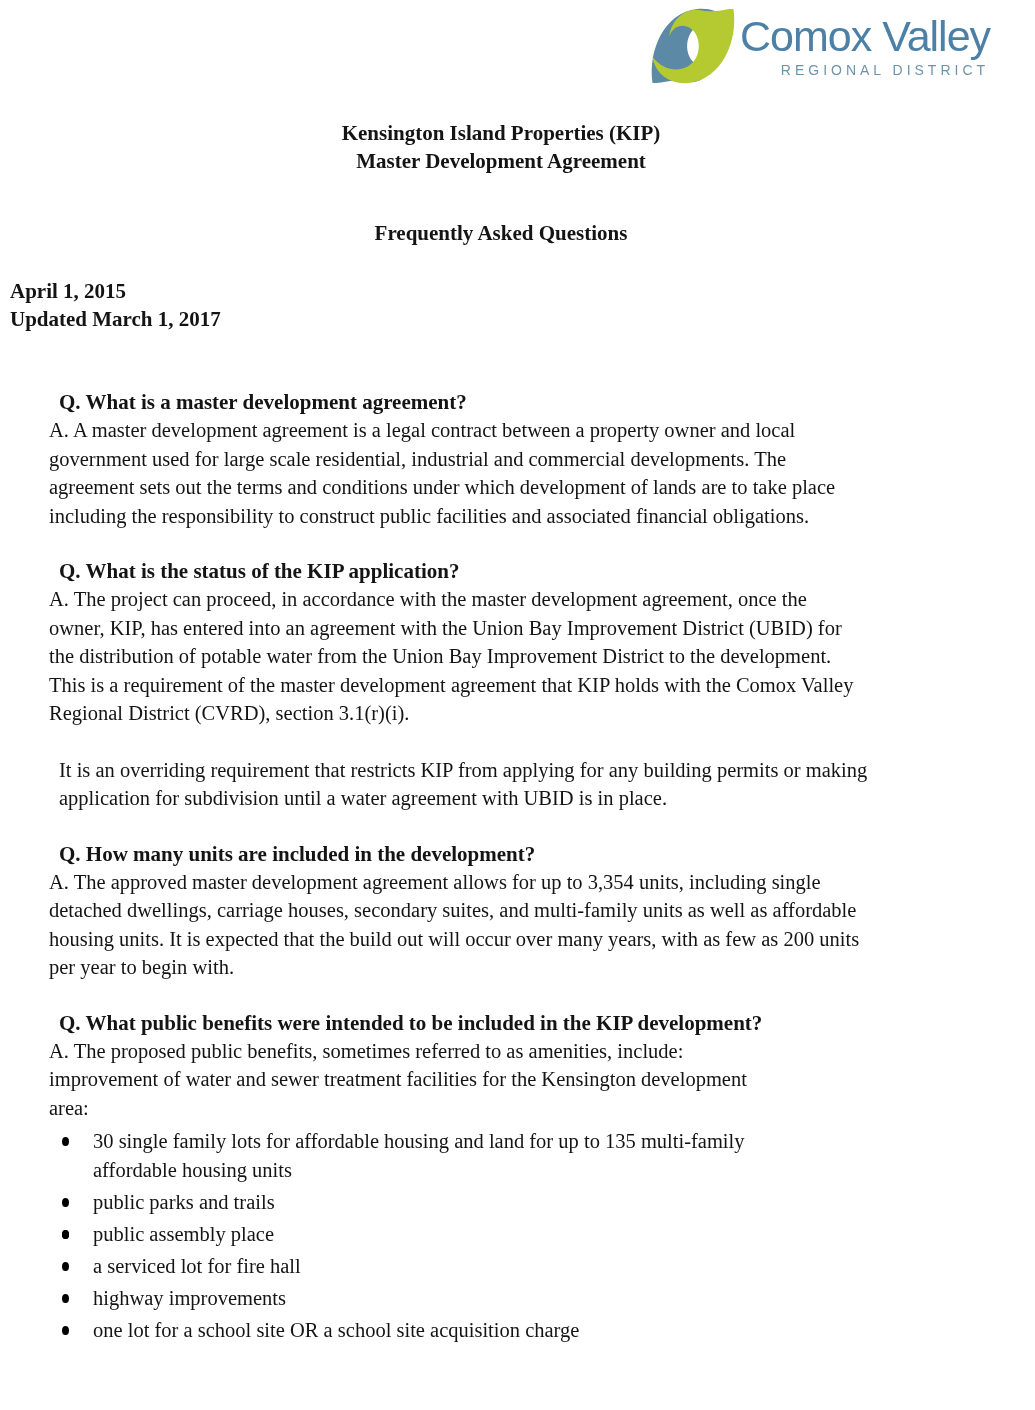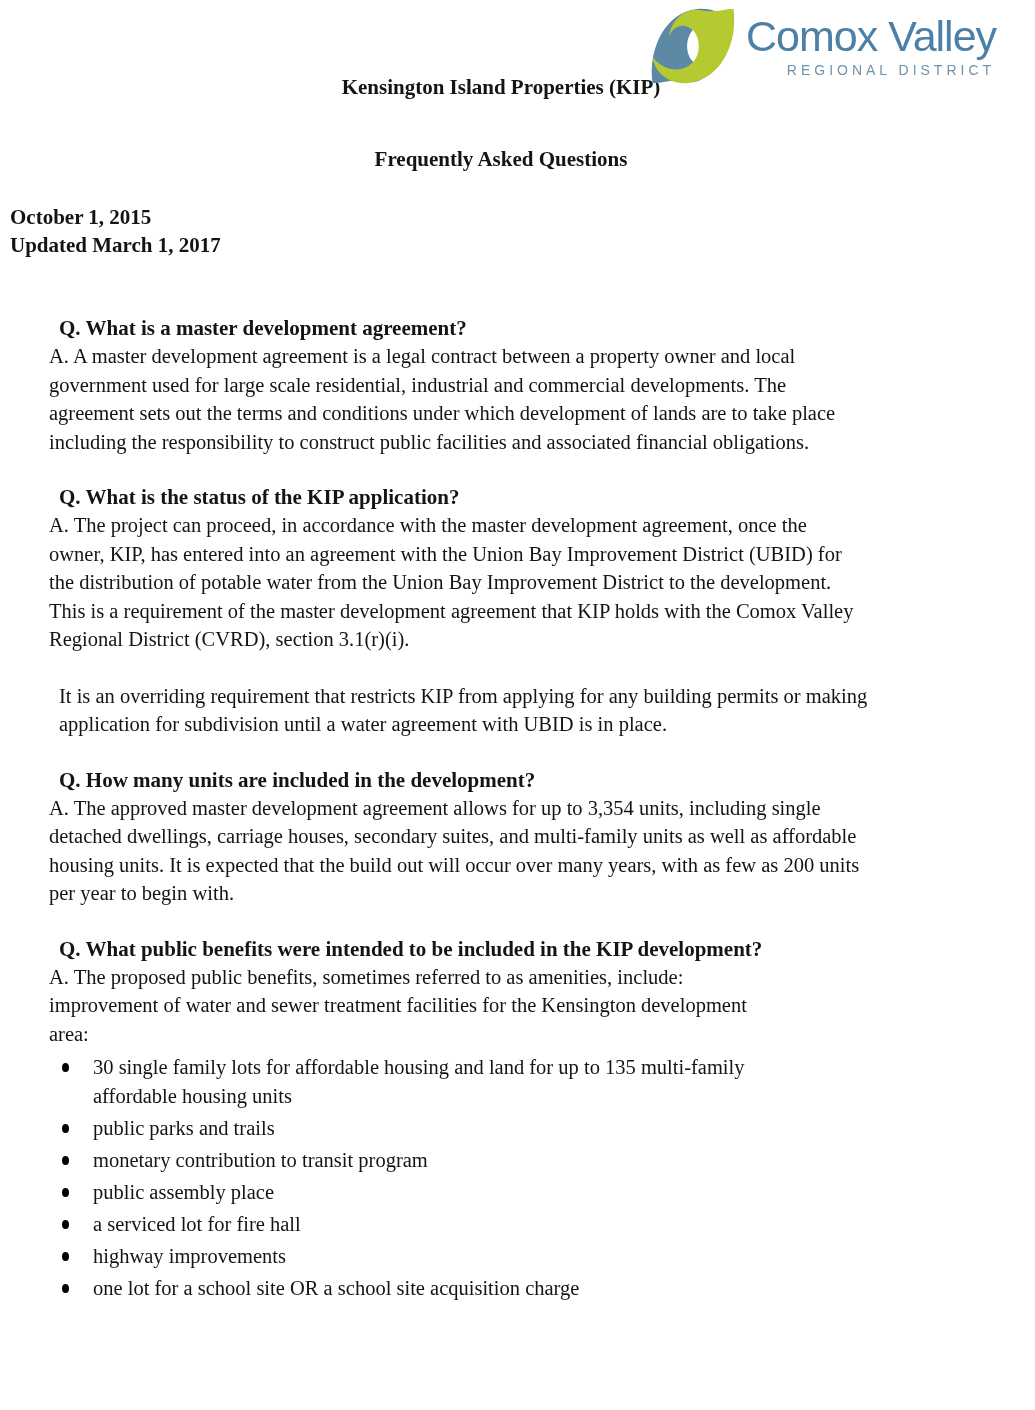--- a/index.html
+++ b/index.html
@@ -14,21 +14,21 @@
     color: #141414;
   }
 
   
   .logo {
     position: absolute;
     top: 0;
     left: 646px;
     display: flex;
     align-items: center;
-    gap: 6px;
+    gap: 0;
   }
   .logo-swoosh { display: block; }
   .logo-text {
     display: flex;
     flex-direction: column;
     align-items: flex-end;
   }
   .logo-name {
     font-family: "Liberation Sans", sans-serif;
     font-size: 43px;
@@ -42,21 +42,21 @@
     font-size: 14px;
     font-weight: normal;
     letter-spacing: 4px;
     color: #6d93ab;
     margin-top: 3px;
     margin-right: 1px;
   }
 
   
   .title-block {
-    padding-top: 73px;
+    padding-top: 119px;
     width: 1002px;
     text-align: center;
     font-weight: bold;
     font-size: 21px;
     line-height: 28px;
   }
   .title-line3 { margin-top: 44px; }
 
   
   .dates {
@@ -125,25 +125,26 @@
       <path fill="#b5c931" transform="rotate(180 50.5 40.5)" d="M7,73 C2,44 20,11 55,8 C79,6 92,19 94,31 C83,19 64,16 52,25 C41,33 42,50 53,56 C62,61 72,58 76,49 C74,64 58,75 42,72 C29,69 13,74 7,73 Z"></path>
     </svg>
     <div class="logo-text">
       <div class="logo-name">Comox Valley</div>
       <div class="logo-tagline">REGIONAL DISTRICT</div>
     </div>
   </div>
 
   <div class="title-block">
     <div>Kensington Island Properties (KIP)</div>
+    <div>Master Development Agreement</div>
     <div class="title-line3">Frequently Asked Questions</div>
   </div>
 
   <div class="dates">
-    <div>October 1, 2015</div>
+    <div>April 1, 2015</div>
     <div>Updated March 1, 2017</div>
   </div>
 
   <div class="faq">
 
     <div class="faq-section">
       <h2 class="faq-question">Q. What is a master development agreement?</h2>
       <p class="faq-answer">A. A master development agreement is a legal contract between a property owner and local
 government used for large scale residential, industrial and commercial developments. The
 agreement sets out the terms and conditions under which development of lands are to take place
@@ -173,21 +174,21 @@
       <h2 class="faq-question">Q. What public benefits were intended to be included in the KIP development?</h2>
       <p class="faq-answer">A. The proposed public benefits, sometimes referred to as amenities, include:
 improvement of water and sewer treatment facilities for the Kensington development
 area:</p>
     </div>
 
     <ul class="benefit-list">
       <li class="benefit-item"><span class="bullet-dot"></span><span>30 single family lots for affordable housing and land for up to 135 multi-family
 affordable housing units</span></li>
       <li class="benefit-item"><span class="bullet-dot"></span><span>public parks and trails</span></li>
-      <li class="benefit-item"><span class="bullet-dot"></span><span>monetary contribution to transit program</span></li>
+      <li class="benefit-item"><span class="bullet-dot"></span></li>
       <li class="benefit-item"><span class="bullet-dot"></span><span>public assembly place</span></li>
       <li class="benefit-item"><span class="bullet-dot"></span><span>a serviced lot for fire hall</span></li>
       <li class="benefit-item"><span class="bullet-dot"></span><span>highway improvements</span></li>
       <li class="benefit-item"><span class="bullet-dot"></span><span>one lot for a school site OR a school site acquisition charge</span></li>
     </ul>
 
   </div>
 </div>
 
 </body></html>

